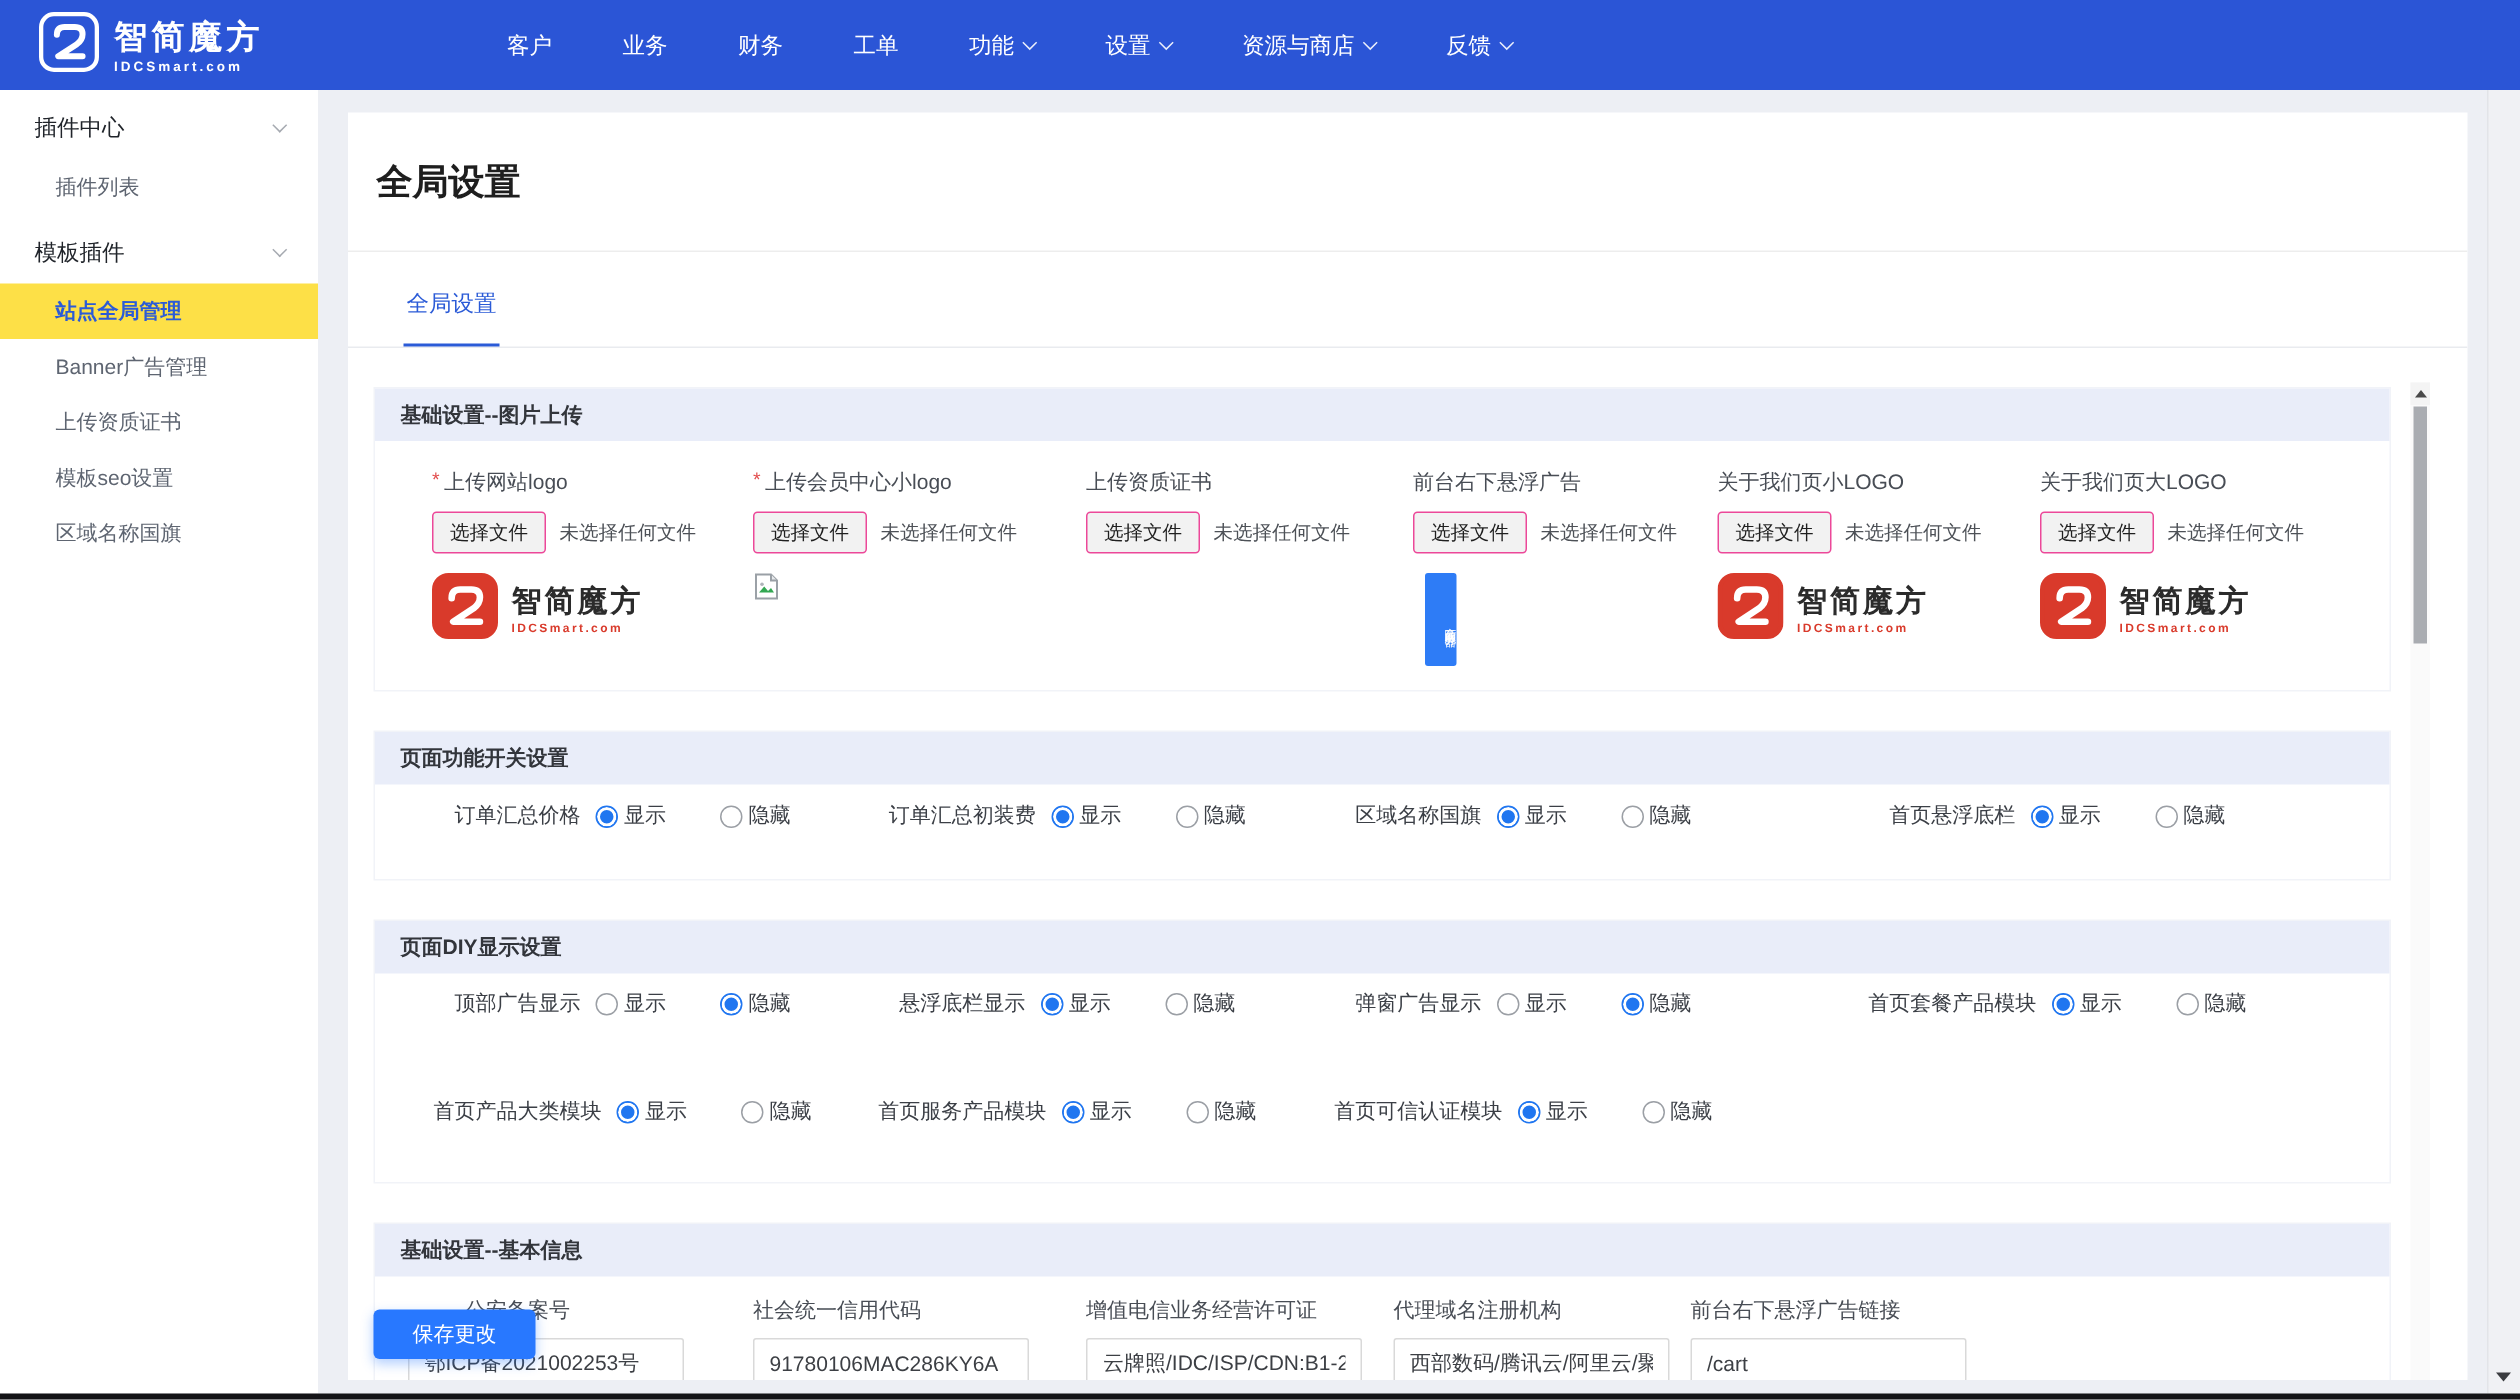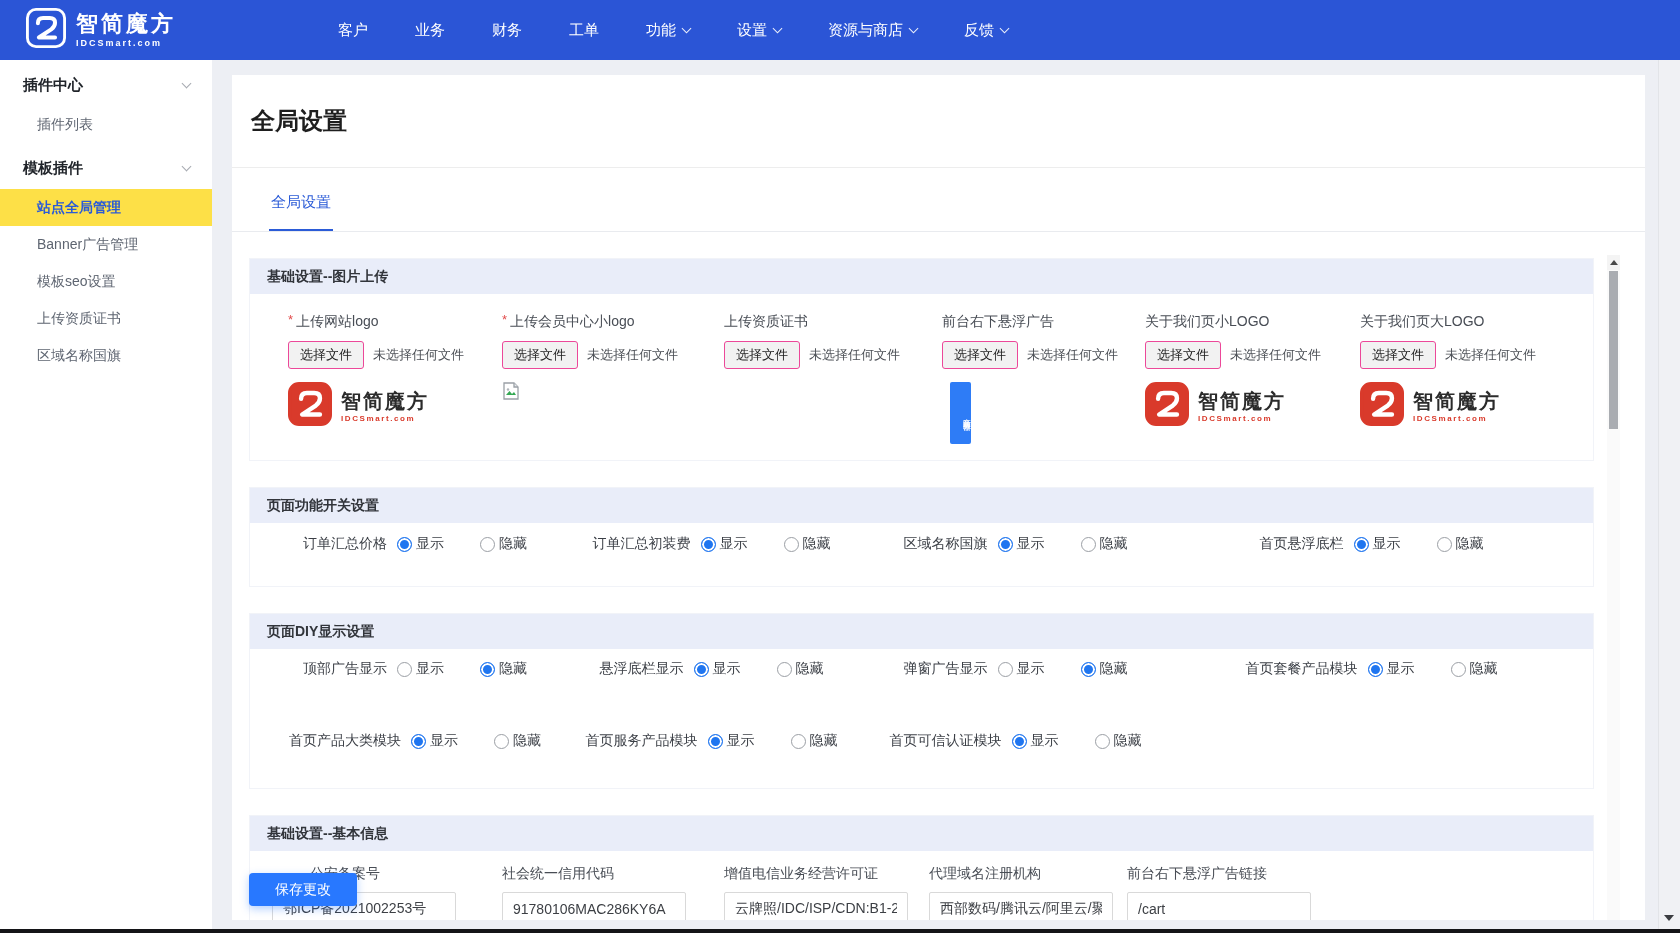--- a/index.html
+++ b/index.html
@@ -11,21 +11,21 @@
   .brand { position:absolute; left:26px; top:8px; display:flex; align-items:center; gap:10px; }
   .brand-txt .t1 { color:#fff; font-size:22px; font-weight:bold; letter-spacing:3px; line-height:24px; }
   .brand-txt .t2 { color:#fff; font-size:9px; font-weight:bold; letter-spacing:2px; margin-top:2px; }
   .nav-menu { position:absolute; left:338px; top:0; height:60px; display:flex; align-items:center; gap:47px; }
   .nav-item { color:#fff; font-size:15px; display:flex; align-items:center; gap:7px; cursor:pointer; white-space:nowrap; }
   .chev { width:7px; height:7px; border-right:1.6px solid rgba(255,255,255,.9); border-bottom:1.6px solid rgba(255,255,255,.9); transform:rotate(45deg); margin-top:-4px; }
 
   
   .sidebar { position:absolute; top:60px; left:0; width:212px; bottom:4px; background:#fff; z-index:5; }
   .side-group { padding-top:4px; }
-  .side-group-header { height:42px; display:flex; align-items:center; justify-content:space-between; padding:0 22px 0 23px; font-size:15px; font-weight:bold; color:#20242a; cursor:pointer; }
+  .side-group-header { height:42px; display:flex; align-items:center; justify-content:space-between; padding:0 22px 0 23px; font-size:15px; font-weight:normal; color:#20242a; cursor:pointer; }
   .side-chev { width:7px; height:7px; border-right:1.5px solid #a6aab1; border-bottom:1.5px solid #a6aab1; transform:rotate(45deg); margin-top:-3px; }
   .side-item { height:37px; display:flex; align-items:center; padding-left:37px; font-size:14px; color:#5e6571; cursor:pointer; }
   .side-item.active { background:#fde047; color:#2b5bd7; font-weight:bold; }
 
   
   .main-bg { position:absolute; left:212px; right:0; top:60px; bottom:4px; background:#edeff4; }
   .card { position:absolute; left:232px; top:75px; width:1413px; height:845px; background:#fff; overflow:hidden; z-index:6; }
   .page-title { height:93px; padding:30px 0 0 19px; font-size:24px; font-weight:bold; color:#1e1e1e; border-bottom:1px solid #ededed; }
   .tabs { height:64px; border-bottom:1px solid #e9ebef; padding-left:37px; display:flex; align-items:flex-end; }
   .tab { color:#2b5bd7; font-size:15px; padding:0 2px 17px; border-bottom:2px solid #2b5bd7; cursor:pointer; }
@@ -129,22 +129,22 @@
       </div>
       <div class="side-item">插件列表</div>
     </div>
     <div class="side-group">
       <div class="side-group-header">
         <span>模板插件</span>
         <span class="side-chev"></span>
       </div>
       <div class="side-item active">站点全局管理</div>
       <div class="side-item">Banner广告管理</div>
+      <div class="side-item">上传资质证书</div>
       <div class="side-item">模板seo设置</div>
-      <div class="side-item">上传资质证书</div>
       <div class="side-item">区域名称国旗</div>
     </div>
   </div>
 <div class="main-bg"></div>
 
 <div class="card">
   <div class="page-title">全局设置</div>
   <div class="tabs" id="tabs">
       <div class="tab">全局设置</div>
     </div>

